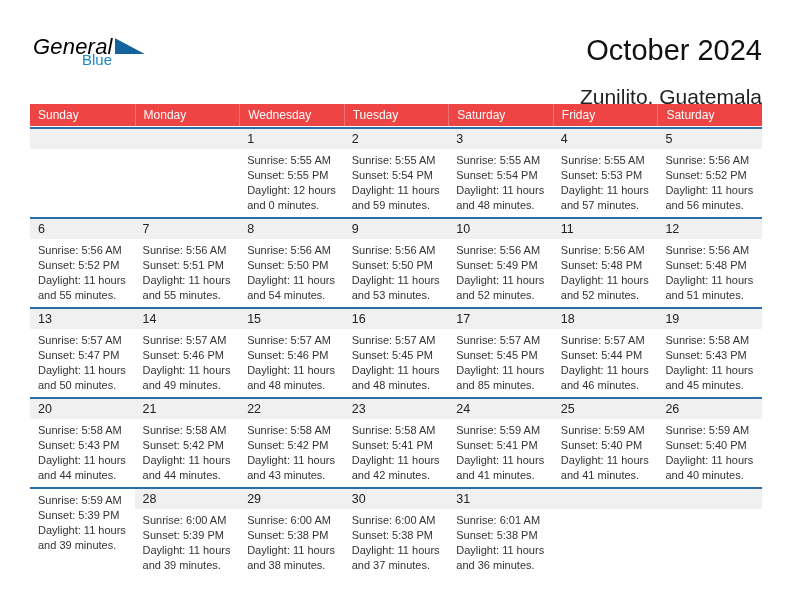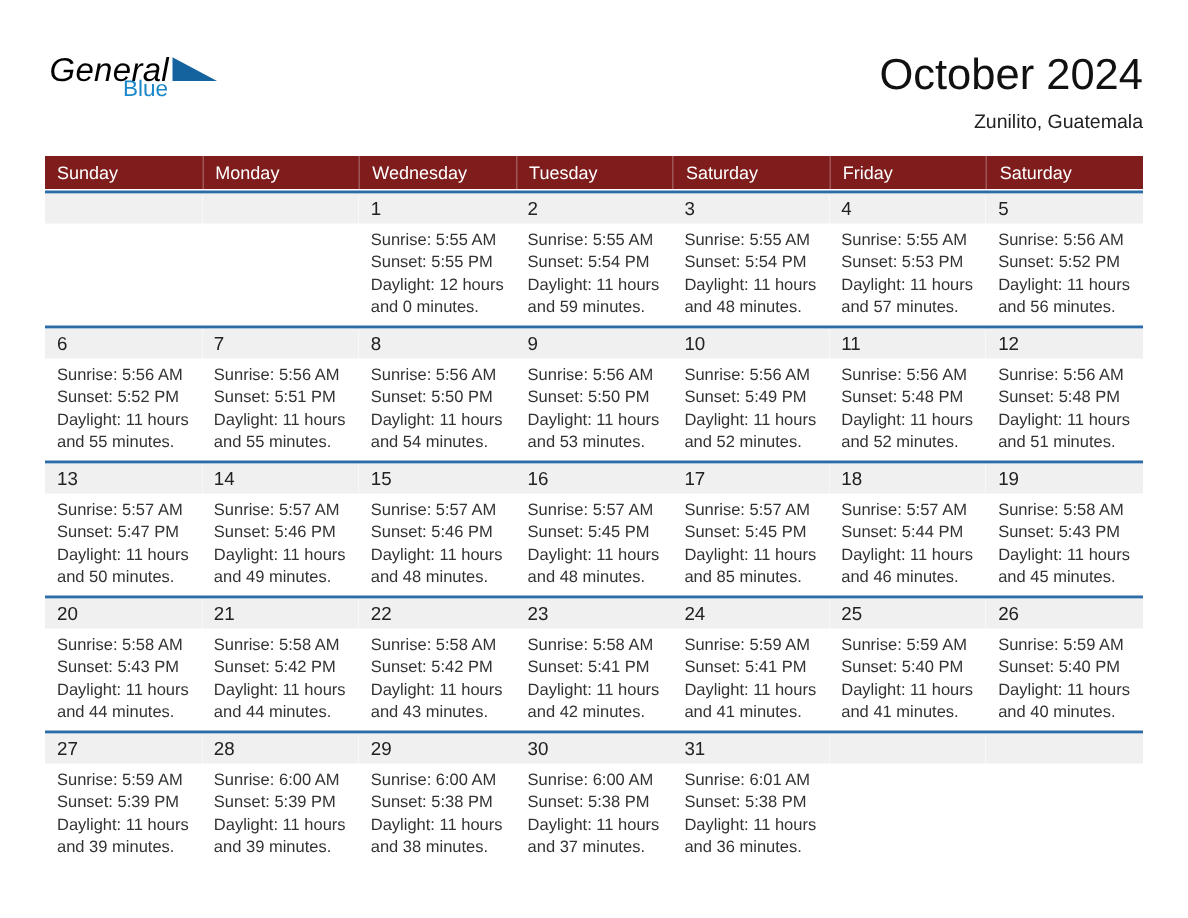--- a/index.html
+++ b/index.html
@@ -11,24 +11,24 @@
   .logo { position:absolute; left:33px; top:36px; line-height:1; }
   .logo-line1 { font-size:22px; color:#000; font-weight:500; letter-spacing:0.2px;font-style:italic; }
   .logo-triangle {
     display:inline-block; width:30px; height:16px; margin-left:2px;
     background:#14639E; clip-path:polygon(0 0, 100% 100%, 0 100%);
   }
   .logo-line2 { font-size:15px; color:#1B87C9; font-weight:500; margin-top:-6px; margin-left:49px; }
   
   .title-block { position:absolute; right:30px; top:34px; text-align:right; }
   .page-title { font-size:29px; color:#111; font-weight:400; }
-  .page-subtitle { font-size:13px; color:#222; margin-top:6px; }
+  .page-subtitle { font-size:21px; color:#222; margin-top:18px; }
   
   .calendar { position:absolute; left:30px; top:104px; width:732px; }
-  .weekday-row { display:grid; grid-template-columns:repeat(7,1fr); background:#7f1d1d; height:22px; }
+  .weekday-row { display:grid; grid-template-columns:repeat(7,1fr); background:#ef4444; height:22px; }
   .weekday {
     color:#fff; font-size:12px; line-height:22px; padding-left:8px;
     border-left:1px solid rgba(255,255,255,0.25); box-sizing:border-box;
     white-space:nowrap; overflow:hidden;
   }
   .weekday:first-child { border-left:none; }
   .calendar-body { margin-top:1px; }
   .week {
     display:grid; grid-template-columns:repeat(7,1fr);
     height:90px; border-top:2px solid #2C6CA8; box-sizing:border-box;
@@ -315,21 +315,20 @@
             <div class="info">
               <div class="cell-line">Sunrise: 5:59 AM</div>
               <div class="cell-line">Sunset: 5:40 PM</div>
               <div class="cell-line">Daylight: 11 hours</div>
               <div class="cell-line">and 40 minutes.</div>
             </div>
           </div>
         </div>
         <div class="week">
           <div class="cell">
-            <div class="band">27</div>
             <div class="info">
               <div class="cell-line">Sunrise: 5:59 AM</div>
               <div class="cell-line">Sunset: 5:39 PM</div>
               <div class="cell-line">Daylight: 11 hours</div>
               <div class="cell-line">and 39 minutes.</div>
             </div>
           </div>
           <div class="cell">
             <div class="band">28</div>
             <div class="info">

